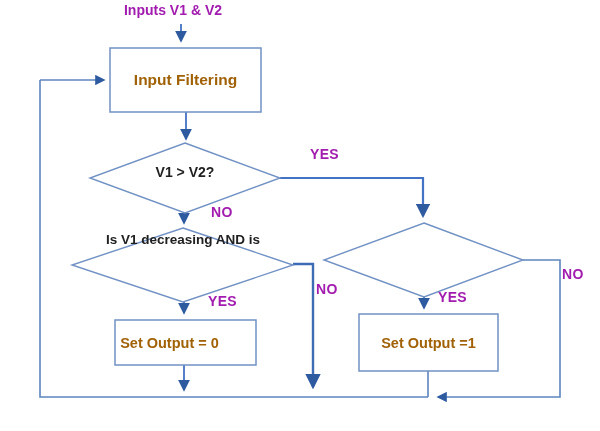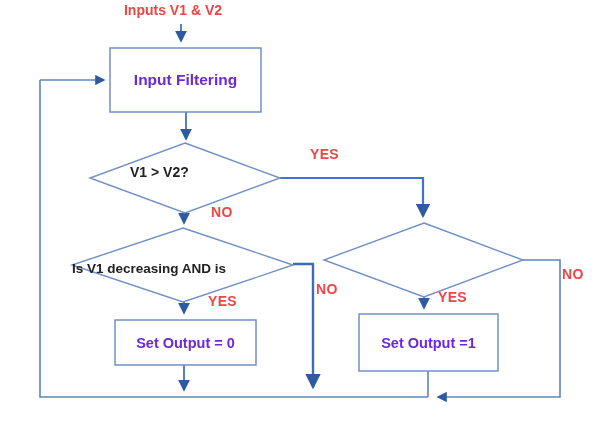--- a/index.html
+++ b/index.html
@@ -6,38 +6,38 @@
   #canvas{
     position:relative;
     width:600px;height:431px;
     background:#ffffff;
     font-family:"Liberation Sans", sans-serif;
     overflow:hidden;
   }
   #wires{position:absolute;left:0;top:0;width:600px;height:431px;}
   .lbl{
     position:absolute;
-    color:#ef4444;
+    color:#a21caf;
     font-weight:600;
     white-space:nowrap;
   }
   .title-lbl{left:100px;top:2px;width:146px;text-align:center;font-size:14px;}
   .proc-lbl{
     position:absolute;display:flex;align-items:center;justify-content:center;
-    color:#6d28d9;font-weight:600;
+    color:#a16207;font-weight:600;
   }
   .proc-filtering{left:110px;top:48px;width:151px;height:64px;font-size:15.5px;}
-  .proc-out0{left:115px;top:320px;width:141px;height:45px;font-size:14.5px;border-radius:18px;}
+  .proc-out0{left:99px;top:320px;width:141px;height:45px;font-size:14.5px;border-radius:18px;}
   .proc-out1{left:359px;top:314px;width:139px;height:57px;font-size:14.5px;}
   .dec-lbl{
-    position:absolute;color:#212121;font-weight:600;
+    position:absolute;text-align:center;color:#212121;font-weight:600;
     font-size:13.5px;line-height:18px;
   }
   .dec-v1v2{left:130px;top:163px;width:110px;font-size:14px;}
-  .dec-left{left:72px;top:260px;width:222px;}
+  .dec-left{left:72px;top:231px;width:222px;}
   .dec-right{left:314px;top:238px;width:220px;}
   .edge-lbl{font-size:14px;letter-spacing:0.3px;text-align:center;}
   .yes-top{left:310px;top:146px;}
   .no-top{left:211px;top:204px;}
   .yes-left{left:208px;top:293px;}
   .no-middle{left:316px;top:281px;}
   .yes-right{left:438px;top:289px;}
   .no-right{left:562px;top:266px;}
 </style>
 </head>

